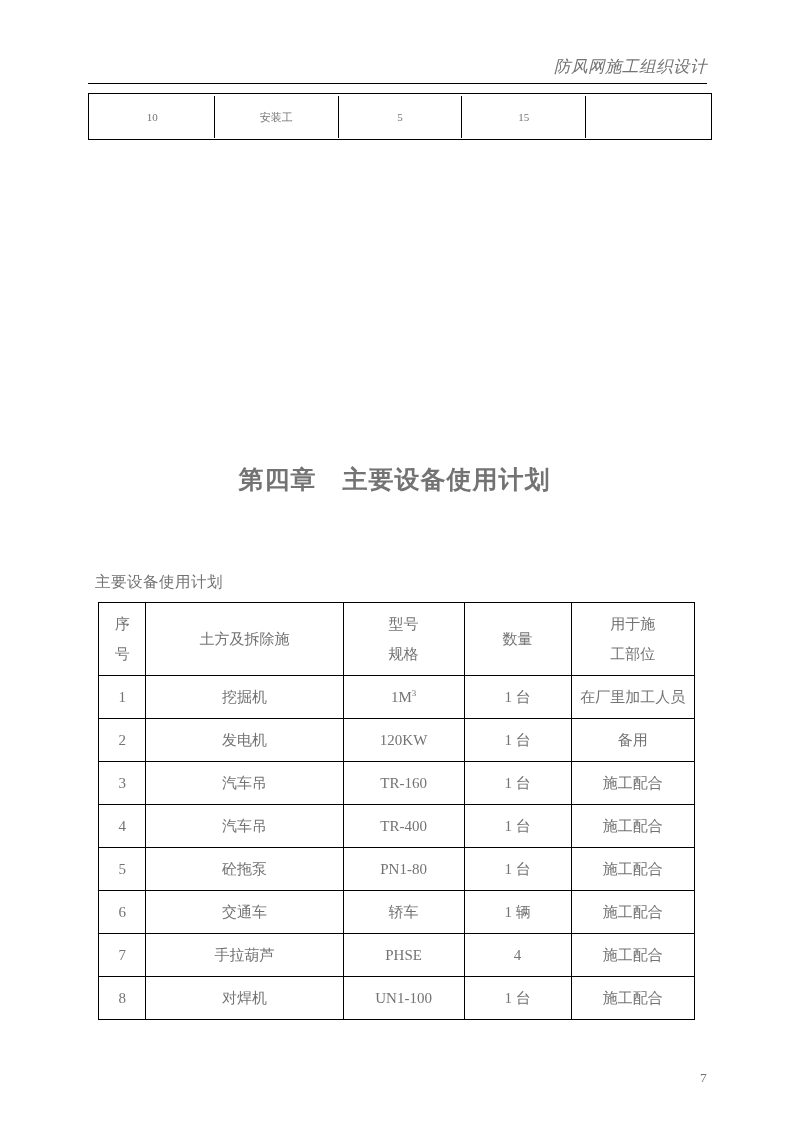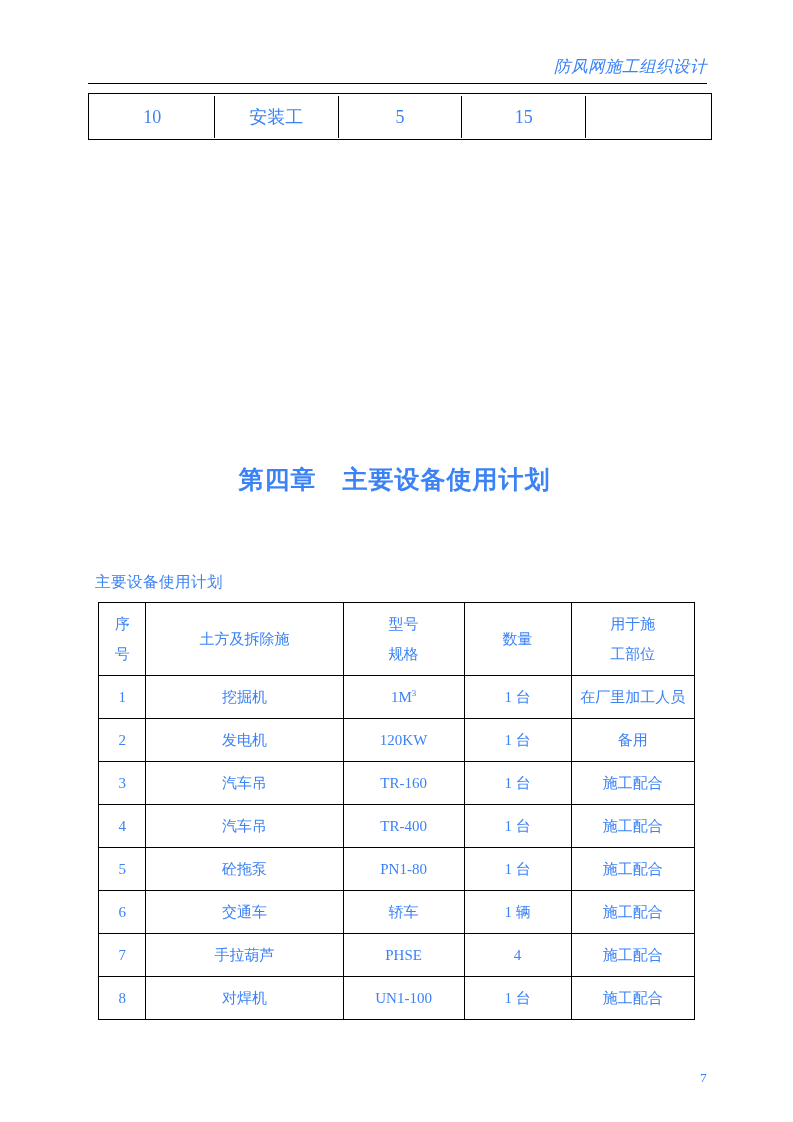--- a/index.html
+++ b/index.html
@@ -6,21 +6,21 @@
     margin: 0;
     padding: 0;
     background: #ffffff;
   }
   .page {
     position: relative;
     width: 789px;
     height: 1122px;
     background: #ffffff;
     font-family: "Liberation Serif", "DejaVu Serif", serif;
-    color: #3b82f6;
+    color: #737373;
     overflow: hidden;
     border-radius: 31px;
   }
 
   
   .header-zone {
     position: absolute;
     left: 88px;
     top: 56px;
     width: 619px;
@@ -53,21 +53,21 @@
     border: 1px solid #000;
     padding: 1.5px;
   }
   table.doc-table {
     border-collapse: collapse;
     width: 100%;
     table-layout: fixed;
   }
   table.doc-table td {
     border: 1px solid #000;
-    font-size: 18px;
+    font-size: 11px;
     text-align: center;
     vertical-align: middle;
     padding: 0;
     height: 40px;
     line-height: 20px;
   }
   .top-table-wrap table.doc-table td { height: 42px; }
   .top-table-wrap table.doc-table tr td:first-child { border-left: none; }
   .top-table-wrap table.doc-table tr td:last-child { border-right: none; }
   .top-table-wrap table.doc-table tr:first-child td { border-top: none; }

